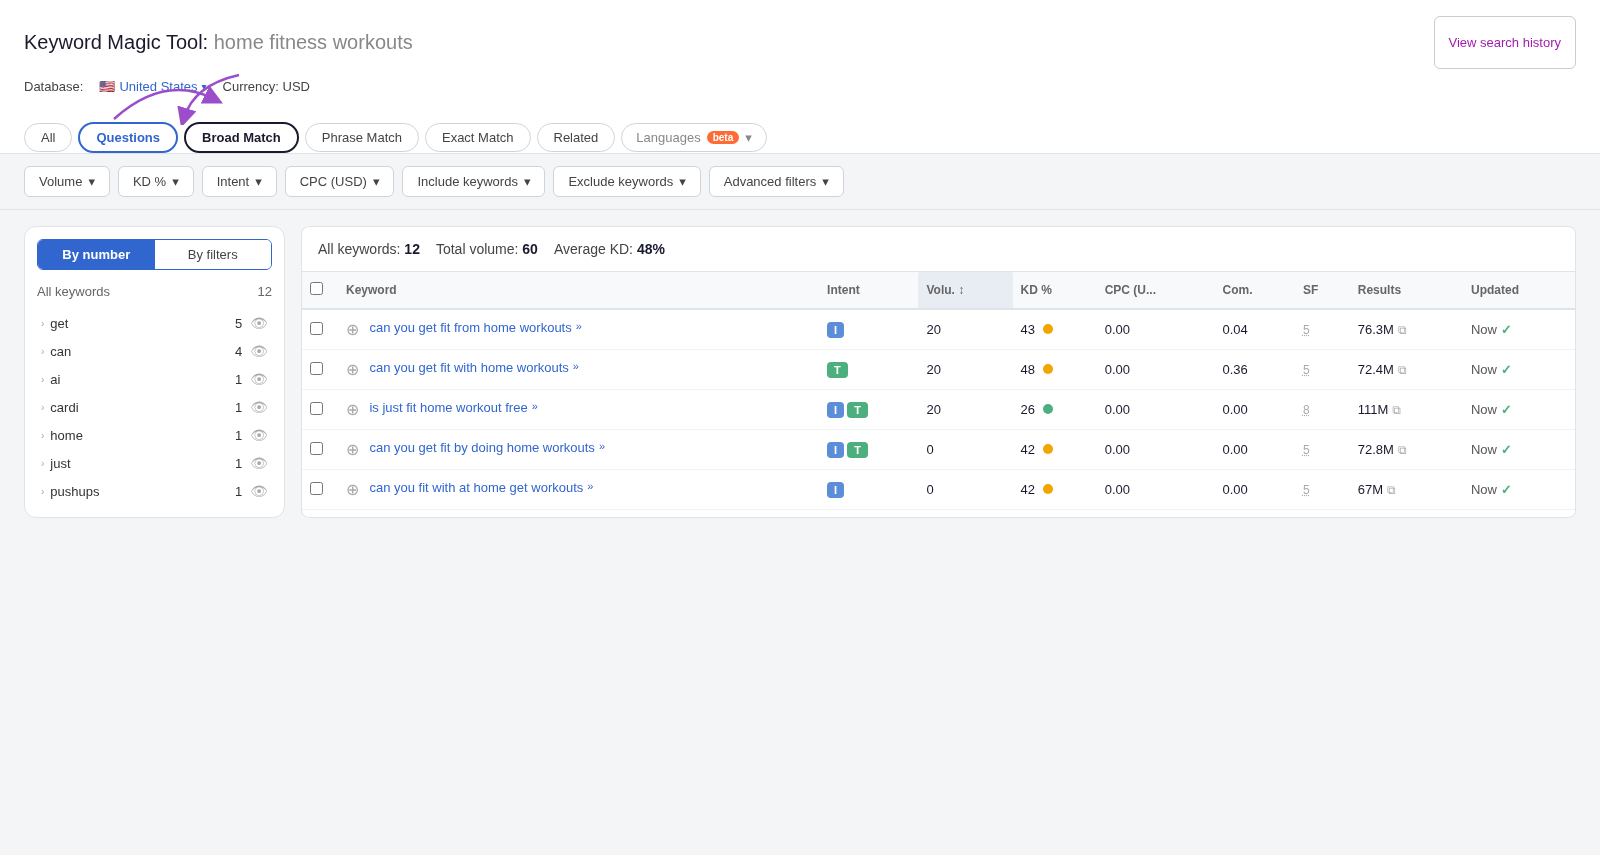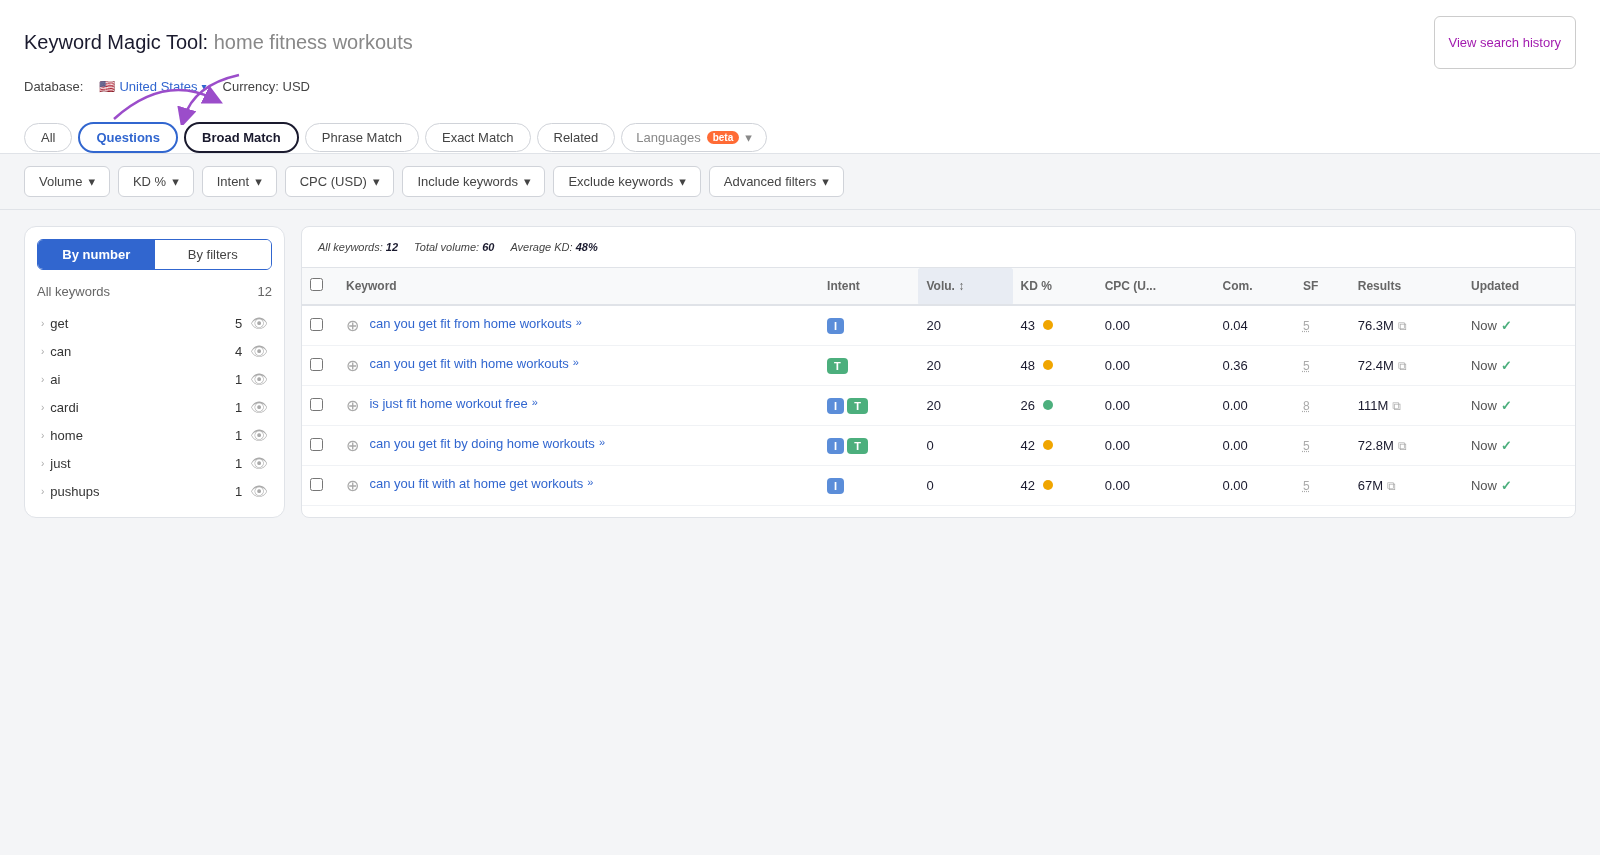--- a/index.html
+++ b/index.html
@@ -46,21 +46,21 @@
     .sidebar-header { display: flex; justify-content: space-between; font-size: 13px; color: #666; margin-bottom: 10px; font-weight: 500; }
     .sidebar-item { display: flex; align-items: center; justify-content: space-between; padding: 6px 4px; cursor: pointer; border-radius: 4px; }
     .sidebar-item-left { display: flex; align-items: center; gap: 6px; font-size: 13px; color: #333; }
     .sidebar-chevron { color: #aaa; font-size: 10px; }
     .sidebar-item-right { display: flex; align-items: center; gap: 8px; font-size: 13px; color: #333; }
     .eye-icon { color: #aaa; font-size: 14px; cursor: pointer; }
 
     
     .table-area { flex: 1; background: #fff; border: 1px solid #e0e3e8; border-radius: 8px; overflow: hidden; }
     .table-header-bar { display: flex; align-items: center; justify-content: space-between; padding: 14px 16px; border-bottom: 1px solid #e0e3e8; }
-    .table-stats { font-size: 11px; color: #444; display: flex; gap: 16px; align-items: center; font-style: italic; }
+    .table-stats { font-size: 14px; color: #444; display: flex; gap: 16px; align-items: center; }
     .table-stats strong { color: #1a1a2e; }
     .table-actions { display: flex; align-items: center; gap: 8px; }
     .add-to-list-btn { background: #3166cf; color: #fff; border: none; border-radius: 6px; padding: 9px 18px; font-size: 14px; font-weight: 600; cursor: pointer; display: flex; align-items: center; gap: 6px; }
     .icon-btn { border: 1px solid #d0d3d9; background: #fff; border-radius: 6px; padding: 8px 10px; cursor: pointer; font-size: 15px; color: #555; }
 
     
     table { width: 100%; border-collapse: collapse; }
     thead tr { background: #f8f9fa; border-bottom: 2px solid #e0e3e8; }
     th { padding: 10px 8px; text-align: left; font-size: 12px; font-weight: 600; color: #666; white-space: nowrap; }
     th.sortable { cursor: pointer; }

